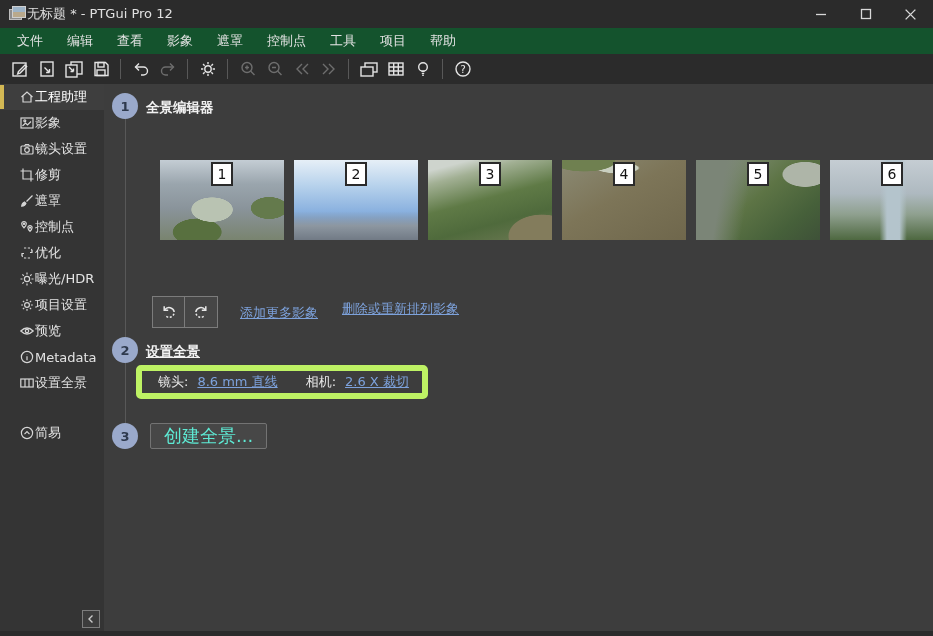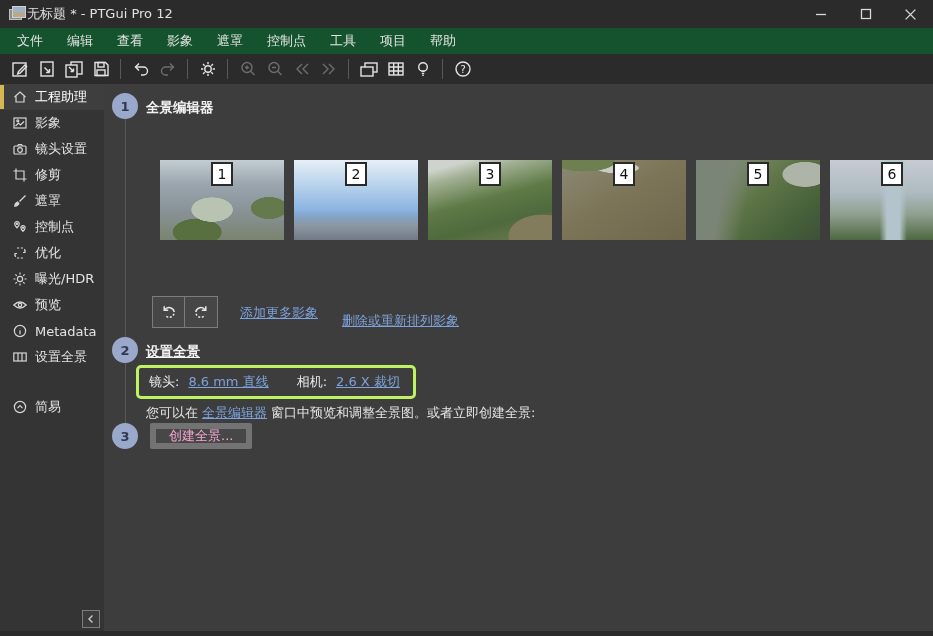--- a/index.html
+++ b/index.html
@@ -24,21 +24,21 @@
   .menu-item { padding:0 12px; font-size:13px; color:#e2e2e2; line-height:26px; }
   
   .toolbar { height:30px; background:#2b2b2b; display:flex; align-items:center; padding-left:6px; flex:0 0 30px; }
   .tbtn { width:27px; height:26px; display:flex; align-items:center; justify-content:center; }
   .tbtn svg { stroke:#e4e4e4; fill:none; stroke-width:1.4; }
   .tbtn.disabled svg { stroke:#6e6e6e; }
   .tsep { width:1px; height:20px; background:#585858; margin:0 6px; }
   
   .body-row { display:flex; flex:0 0 547px; height:547px; }
   .sidebar { width:104px; background:#343434; position:relative; flex:0 0 104px; }
-  .nav-item { height:26px; display:flex; align-items:center; padding-left:12px; gap:7px;
+  .nav-item { height:26px; display:flex; align-items:center; padding-left:19px; 
     color:#e3e3e3; font-size:13px; position:relative; white-space:nowrap; }
   .nav-item svg { stroke:#d6d6d6; fill:none; stroke-width:1.2; flex:0 0 16px; }
   .nav-item.active { background:#3e3e3e; color:#ffffff; }
   .nav-item.active::before { content:''; position:absolute; left:0; top:1px; bottom:1px; width:4px; background:#d3b854; }
   .nav-gap { height:24px; }
   .collapse-btn { position:absolute; left:82px; bottom:3px; width:18px; height:18px;
     border:1px solid #7d7d7d; background:#3c3c3c; color:#c9c9c9; display:flex;
     align-items:center; justify-content:center; }
   .collapse-btn svg { stroke:#c9c9c9; fill:none; stroke-width:1.4; }
   
@@ -77,32 +77,32 @@
         linear-gradient(90deg, rgba(0,0,0,0) 40%, #b4c4cc 46% 56%, rgba(0,0,0,0) 62%),
         linear-gradient(180deg,#c5cdd3 0%,#aeb9c0 42%,#8fa08f 68%,#4e6840 100%); }
   
   .rotate-group { position:absolute; left:48px; top:212px; display:flex; }
   .rbtn { width:33px; height:32px; border:1px solid #7c7c7c; background:#464646;
     display:flex; align-items:center; justify-content:center; }
   .rbtn + .rbtn { border-left:none; }
   .rbtn svg { stroke:#e8e8e8; fill:none; stroke-width:1.5; }
   .link { color:#7da2dc; text-decoration:underline; font-size:13px; cursor:pointer; white-space:nowrap; }
   .link-add { position:absolute; left:136px; top:220px; }
-  .link-remove { position:absolute; left:238px; top:228px; }
+  .link-remove { position:absolute; left:238px; top:216px; }
   
   .redbox { position:absolute; left:32px; top:281px; height:34px; min-width:272px;
-    border:3px solid #bef264; border-radius:5px; display:flex; align-items:center;
-    padding:0 13px 0 10px; gap:9px; }
+    border:6px solid #bef264; border-radius:5px; display:flex; align-items:center;
+    padding:0 13px 0 16px; gap:9px; }
   .field-label { font-size:13px; color:#eaeaea; white-space:nowrap; }
   .hint { position:absolute; left:42px; top:320px; font-size:13px; color:#e4e4e4; white-space:nowrap; }
   .hint .link { margin:0 4px; }
   
   .create-btn { position:absolute; left:46px; top:339px; height:26px; padding:0 13px;
-    background:#474747; border:6px solid #737373; border-radius:2px; color:#f9a8d4;
-    font-size:13px; font-family:inherit; display:flex; align-items:center; }
+    background:#474747; border:1px solid #737373; border-radius:2px; color:#5eead4;
+    font-size:18px; font-family:inherit; display:flex; align-items:center; }
   
   .status-strip { flex:0 0 5px; background:#2b2b2b; }
 </style>
 </head>
 <body>
 
 <div class="window">
 
   <div class="titlebar">
     <div class="appicon">
@@ -297,20 +297,27 @@
       </div>
       <div class="nav-item">
         <svg width="16" height="16" viewBox="0 0 16 16">
             <circle cx="8" cy="8" r="2.6"></circle>
             <path d="M8 1.5 v2 M8 12.5 v2 M1.5 8 h2 M12.5 8 h2 M3.4 3.4 l1.4 1.4 M11.2 11.2 l1.4 1.4 M12.6 3.4 l-1.4 1.4 M4.8 11.2 l-1.4 1.4"></path>
           </svg>
         <span>曝光/HDR</span>
       </div>
       <div class="nav-item">
         <svg width="16" height="16" viewBox="0 0 16 16">
+            <circle cx="8" cy="8" r="2.4"></circle>
+            <path d="M8 2.2 v1.8 M8 12 v1.8 M2.2 8 h1.8 M12 8 h1.8 M3.9 3.9 l1.3 1.3 M10.8 10.8 l1.3 1.3 M12.1 3.9 l-1.3 1.3 M5.2 10.8 l-1.3 1.3"></path>
+          </svg>
+        <span>项目设置</span>
+      </div>
+      <div class="nav-item">
+        <svg width="16" height="16" viewBox="0 0 16 16">
             <path d="M1.8 8 q6.2 -6 12.4 0 q-6.2 6 -12.4 0 z"></path>
             <circle cx="8" cy="8" r="1.7"></circle>
           </svg>
         <span>预览</span>
       </div>
       <div class="nav-item">
         <svg width="16" height="16" viewBox="0 0 16 16">
             <circle cx="8" cy="8" r="5.6"></circle>
             <path d="M8 5 v.2 M8 7.2 v4"></path>
           </svg>
@@ -388,21 +395,20 @@
       <div class="step-title" style="top:259px;text-decoration:underline;">设置全景</div>
 
       <div class="redbox">
         <span class="field-label">镜头:</span>
         <span class="link">8.6 mm 直线</span>
         <span style="width:10px"></span>
         <span class="field-label">相机:</span>
         <span class="link">2.6 X 裁切</span>
       </div>
 
-      <div class="hint"><span>您可以在</span><span class="link">全景编辑器</span><span>窗口中预览和调整全景图。或者立即创建全景:</span></div>
 
       <div class="step-circle" style="left:8px; top:339px;">3</div>
       <div class="create-btn">创建全景...</div>
     </div>
   </div>
 
   <div class="status-strip"></div>
 </div>
 
 </body></html>

